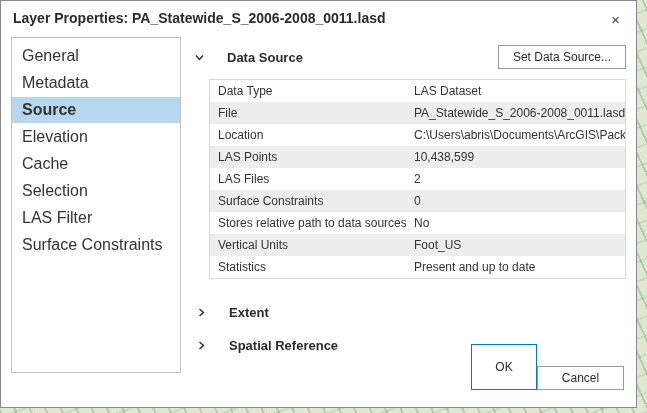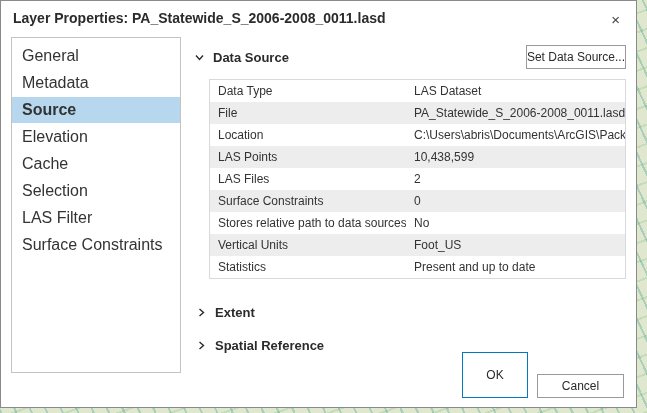--- a/index.html
+++ b/index.html
@@ -43,50 +43,50 @@
     padding:4px 6px 4px 10px;
     margin:1px 0;
     cursor:pointer;
     white-space:nowrap;
   }
   .sb-item.selected { background:#b6d7ee;font-weight:bold; }
   .main {
     position:absolute; left:192px; top:44px; right:10px; bottom:40px;
   }
   .section-header {
-    display:flex; align-items:center; gap:8px;
+    display:flex; align-items:center; gap:22px;
     font-size:13px; font-weight:bold; color:#2b2b2b;
     cursor:pointer;
   }
   .section-header .chev { display:inline-flex; width:12px; justify-content:center; }
   .hdr-row { display:flex; align-items:center; margin-bottom:10px; }
   .hdr-row .section-header { flex:1; }
   .btn {
     font-family:"Liberation Sans", sans-serif;
     font-size:12px; color:#2b2b2b;
     background:#fff; border:1px solid #9a9a9a;
-    padding:4px 0; cursor:pointer;
+    padding:4px 14px; cursor:pointer;
   }
   .ptable {
     margin-left:16px; margin-bottom:26px;
     border:1px solid #d9d9d9;
   }
   .trow { display:flex; }
   .trow.alt { background:#ededed; }
   .tcell {
     font-size:12px; color:#333;
     padding:4px 8px;
     white-space:nowrap; overflow:hidden;
   }
   .tcell.prop { width:196px; flex:none; }
   .tcell.val  { flex:1; }
   .collapsed-section { margin-left:2px; margin-bottom:18px; }
   .footer {
-    position:absolute; right:12px; bottom:9px;
-    display:flex; gap:9px;
+    position:absolute; right:12px; bottom:17px;
+    display:flex; 
   }
   .btn.ok {
     width:66px; text-align:center;
     border-color:#0079c1;
   }
   .btn.cancel { width:87px; text-align:center;margin-top:22px; }
 </style>
 </head>
 <body>
 

